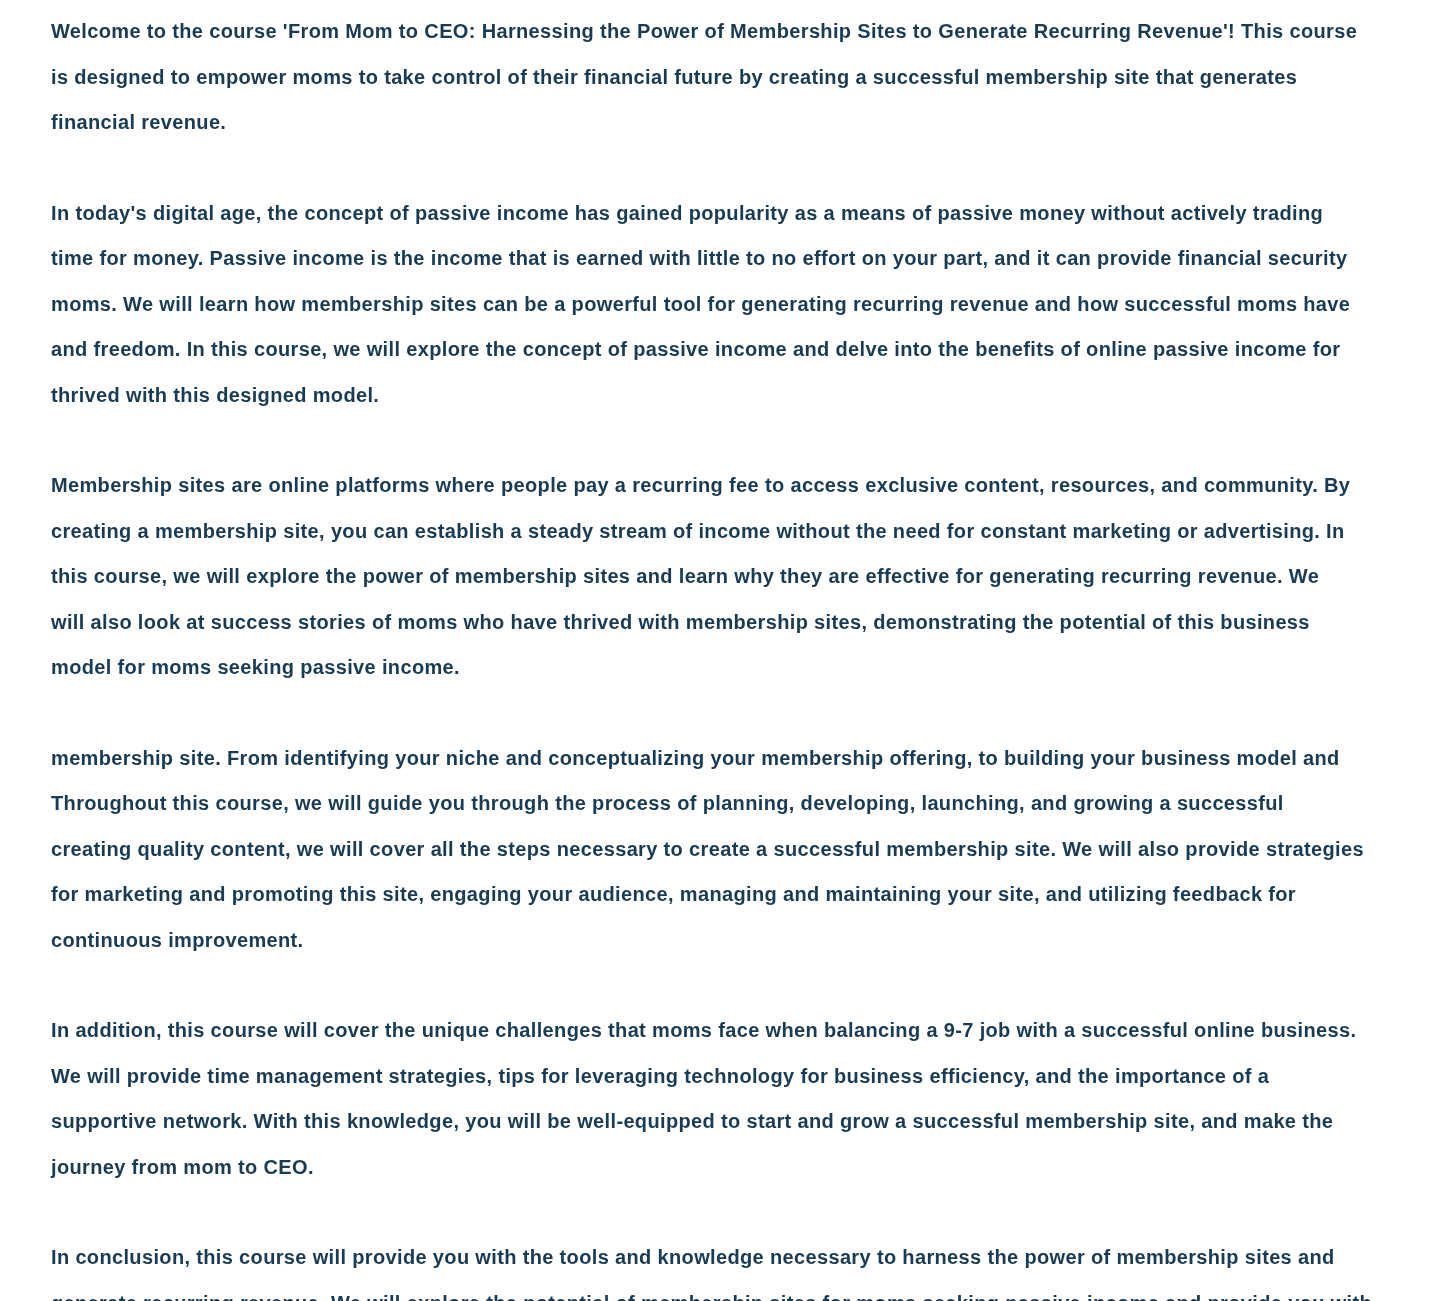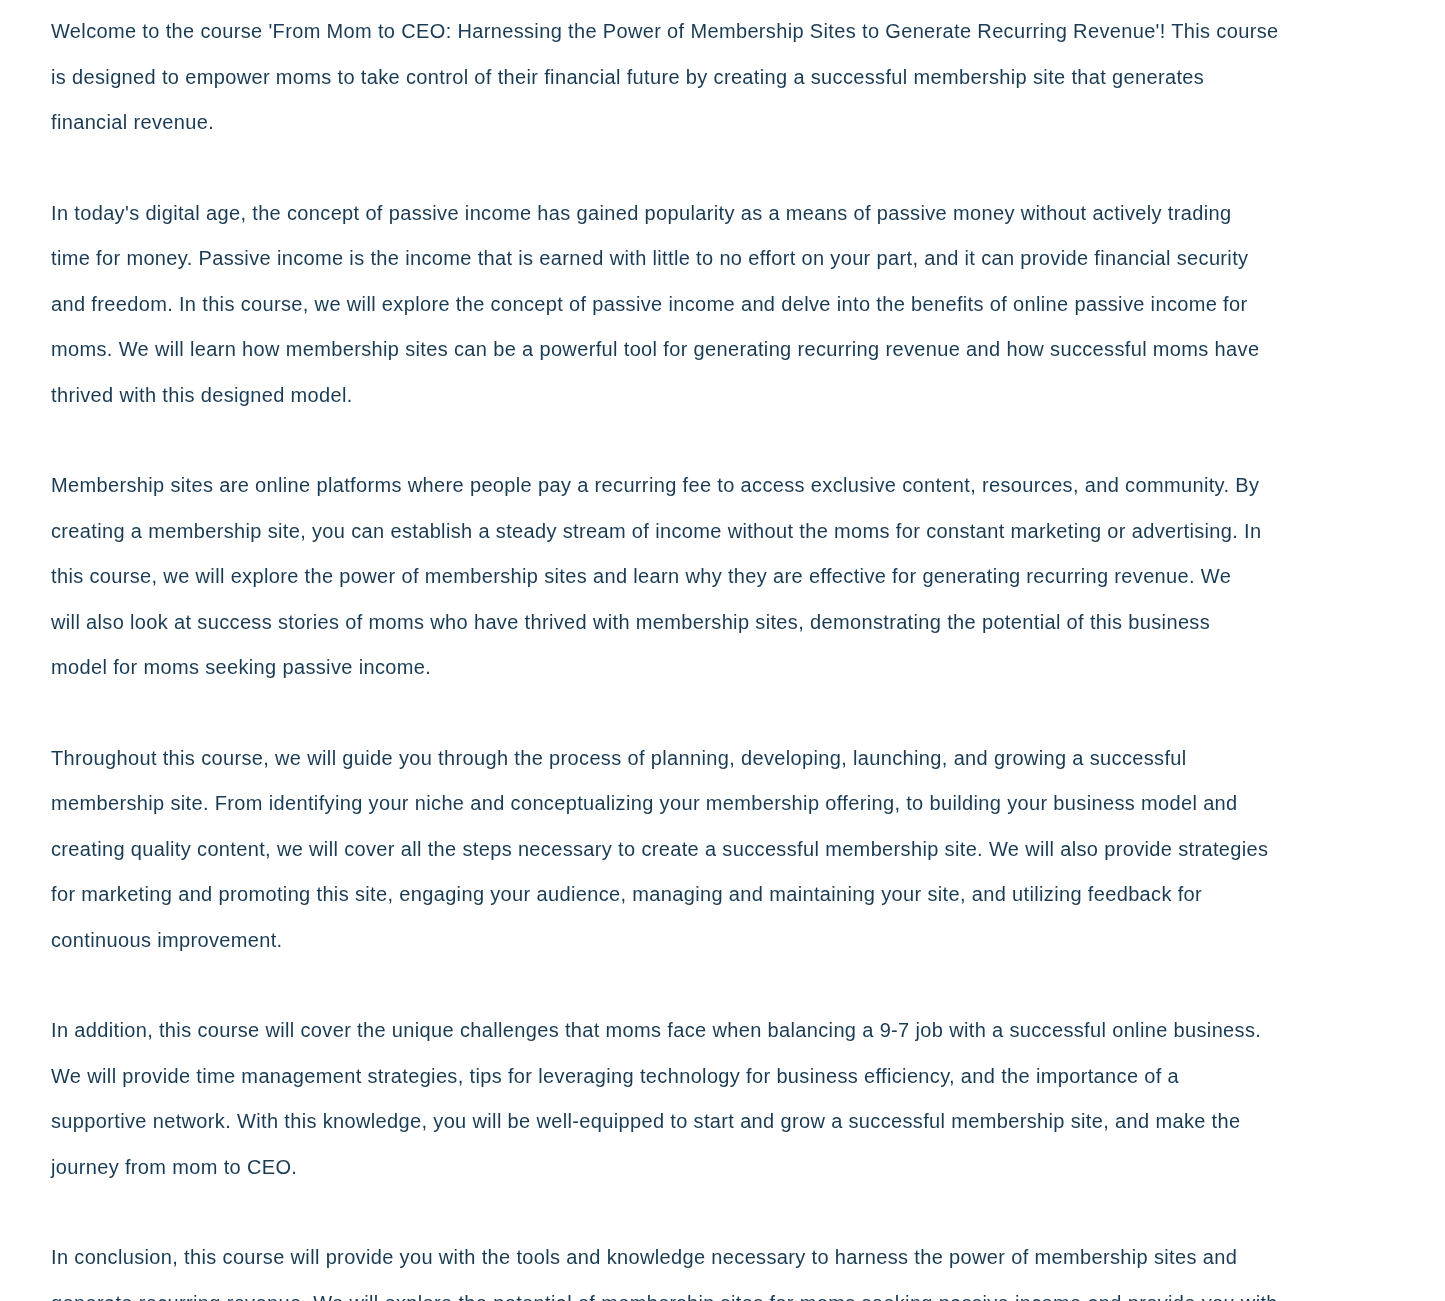--- a/index.html
+++ b/index.html
@@ -21,56 +21,57 @@
     font-family: "Liberation Sans", "DejaVu Sans", sans-serif;
     font-size: 20px;
     line-height: 45.5px;
     letter-spacing: 0.35px;
     color: #1a3b54;
     -webkit-font-smoothing: antialiased;
   }
   .doc p {
     margin: 0 0 45px 0;
     padding: 0;
+    font-weight: bold;
   }
   .line {
     display: block;
     white-space: nowrap;
   }
 </style>
 </head>
 <body>
 
 <main class="doc">
 
   <p>
     <span class="line">Welcome to the course 'From Mom to CEO: Harnessing the Power of Membership Sites to Generate Recurring Revenue'! This course</span>
     <span class="line">is designed to empower moms to take control of their financial future by creating a successful membership site that generates</span>
     <span class="line">financial revenue.</span>
   </p>
 
   <p>
     <span class="line">In today's digital age, the concept of passive income has gained popularity as a means of passive money without actively trading</span>
     <span class="line">time for money. Passive income is the income that is earned with little to no effort on your part, and it can provide financial security</span>
+    <span class="line">moms. We will learn how membership sites can be a powerful tool for generating recurring revenue and how successful moms have</span>
     <span class="line">and freedom. In this course, we will explore the concept of passive income and delve into the benefits of online passive income for</span>
-    <span class="line">moms. We will learn how membership sites can be a powerful tool for generating recurring revenue and how successful moms have</span>
     <span class="line">thrived with this designed model.</span>
   </p>
 
   <p>
     <span class="line">Membership sites are online platforms where people pay a recurring fee to access exclusive content, resources, and community. By</span>
-    <span class="line">creating a membership site, you can establish a steady stream of income without the moms for constant marketing or advertising. In</span>
+    <span class="line">creating a membership site, you can establish a steady stream of income without the need for constant marketing or advertising. In</span>
     <span class="line">this course, we will explore the power of membership sites and learn why they are effective for generating recurring revenue. We</span>
     <span class="line">will also look at success stories of moms who have thrived with membership sites, demonstrating the potential of this business</span>
     <span class="line">model for moms seeking passive income.</span>
   </p>
 
   <p>
+    <span class="line">membership site. From identifying your niche and conceptualizing your membership offering, to building your business model and</span>
     <span class="line">Throughout this course, we will guide you through the process of planning, developing, launching, and growing a successful</span>
-    <span class="line">membership site. From identifying your niche and conceptualizing your membership offering, to building your business model and</span>
     <span class="line">creating quality content, we will cover all the steps necessary to create a successful membership site. We will also provide strategies</span>
     <span class="line">for marketing and promoting this site, engaging your audience, managing and maintaining your site, and utilizing feedback for</span>
     <span class="line">continuous improvement.</span>
   </p>
 
   <p>
     <span class="line">In addition, this course will cover the unique challenges that moms face when balancing a 9-7 job with a successful online business.</span>
     <span class="line">We will provide time management strategies, tips for leveraging technology for business efficiency, and the importance of a</span>
     <span class="line">supportive network. With this knowledge, you will be well-equipped to start and grow a successful membership site, and make the</span>
     <span class="line">journey from mom to CEO.</span>

